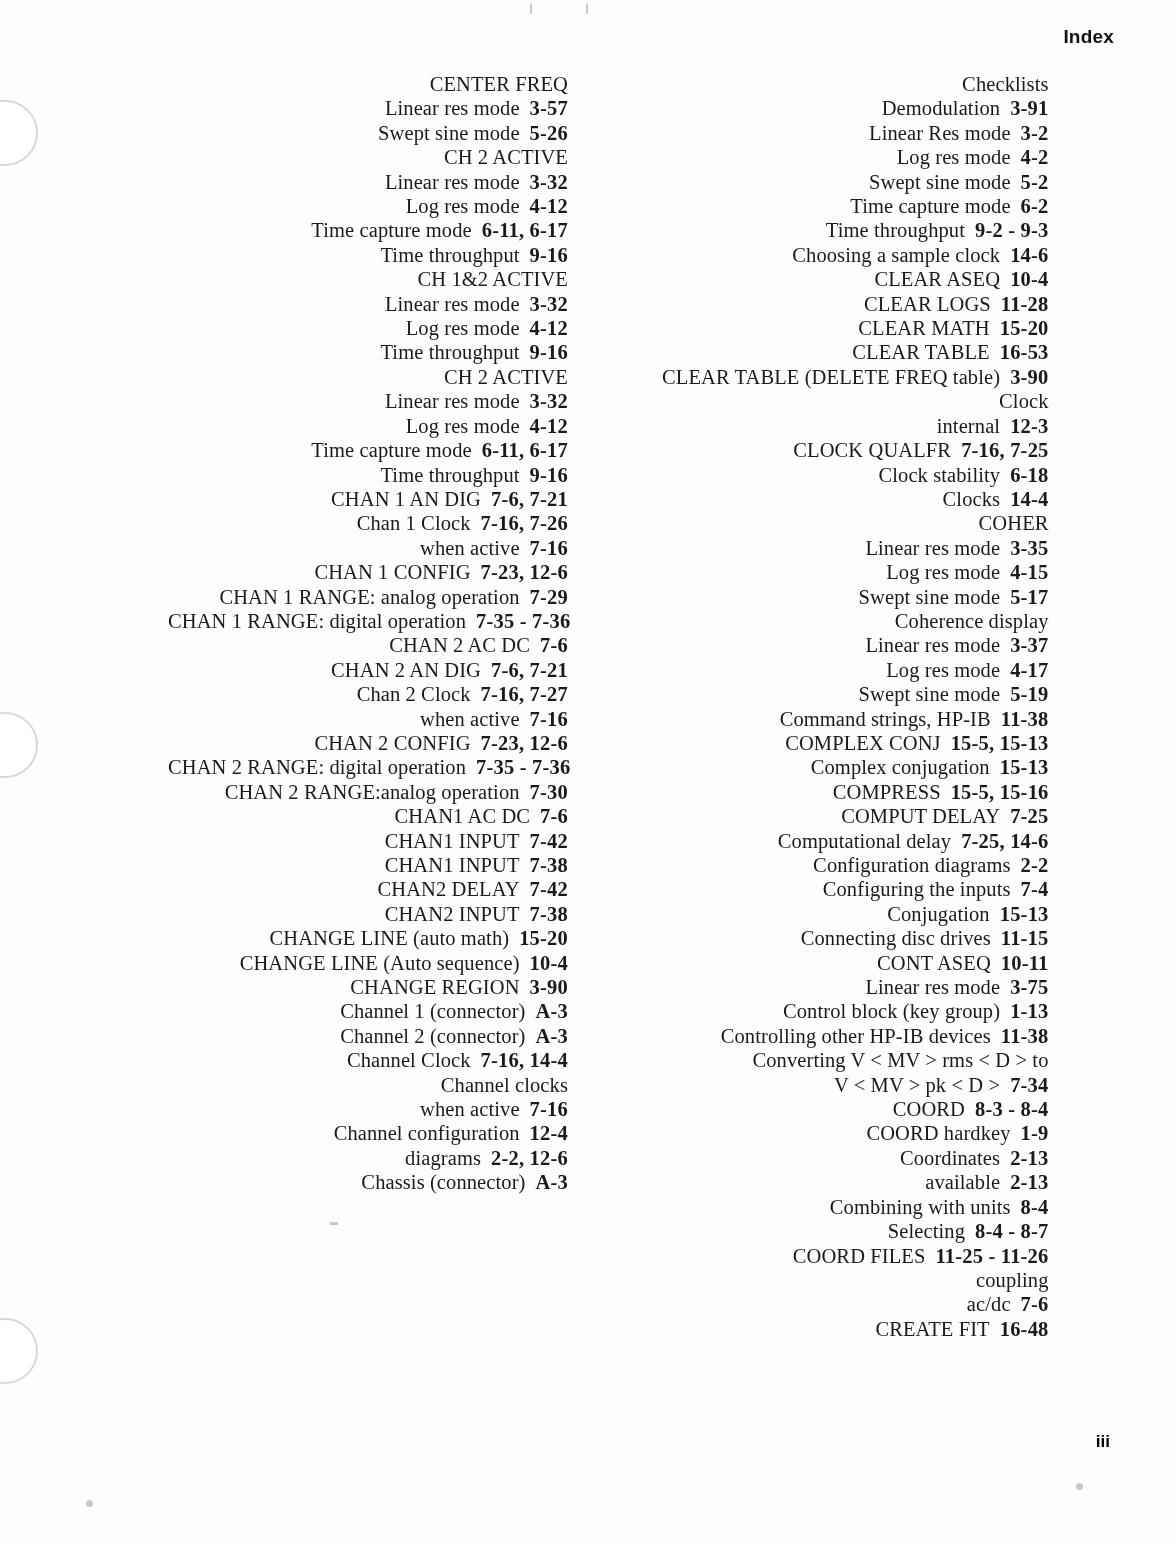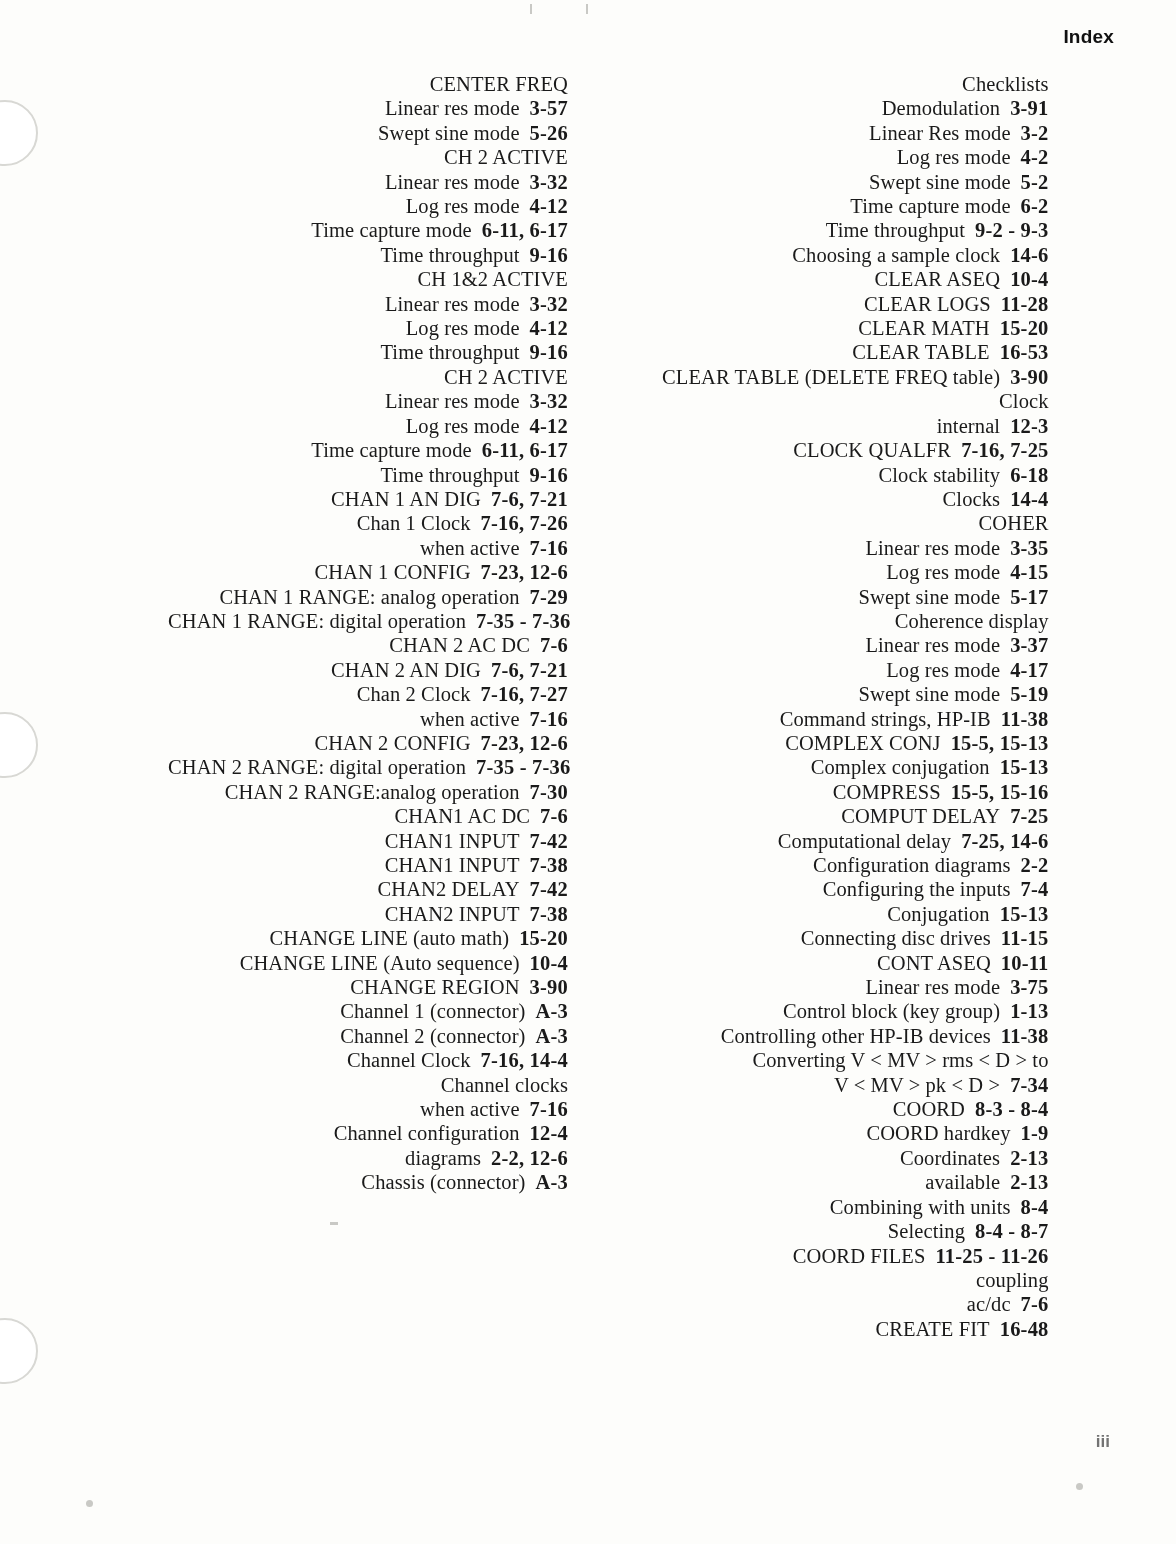--- a/index.html
+++ b/index.html
@@ -54,21 +54,21 @@
     color: #111;
   }
 
   .footer {
     position: absolute;
     right: 66px;
     bottom: 92px;
     font-family: "Liberation Sans", sans-serif;
     font-size: 17px;
     font-weight: bold;
-    color: #737373;
+    color: #000000;
   }
 
   .columns {
     position: absolute;
     left: 168px;
     top: 72px;
     width: 880px;
     display: flex;
     gap: 94px;
   }

